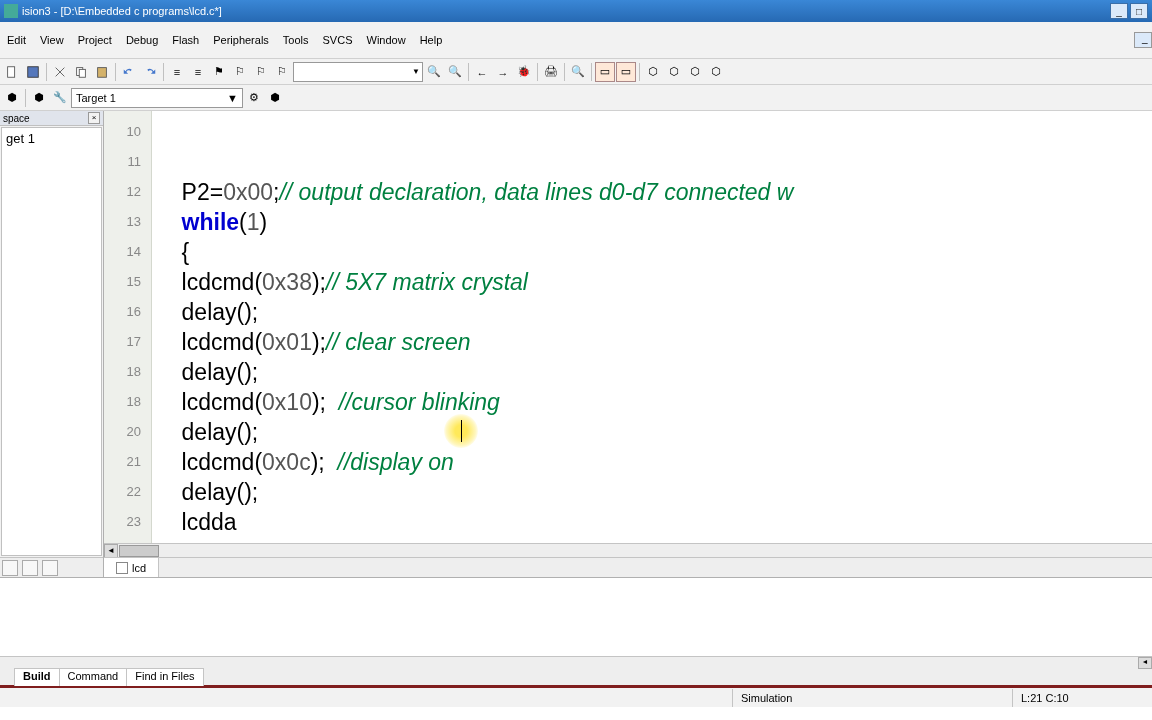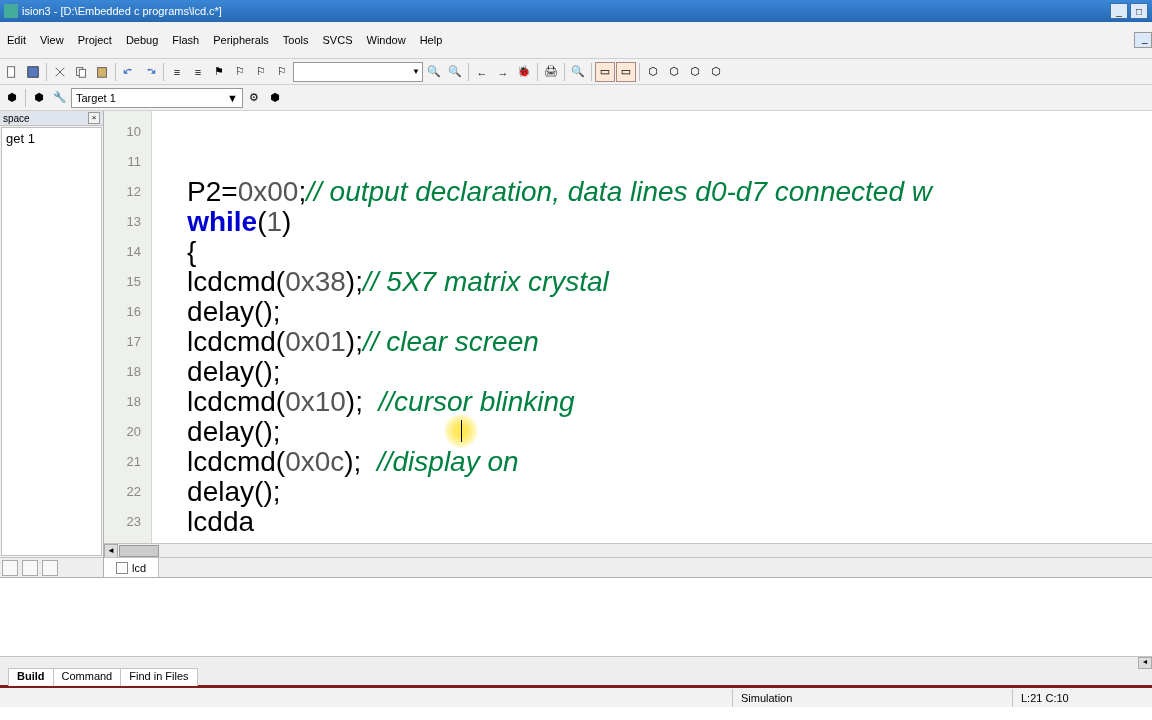--- a/index.html
+++ b/index.html
@@ -27,21 +27,21 @@
 .workspace { width: 104px; background: #f2f2f2; border-right: 1px solid #b0b0b0; display: flex; flex-direction: column; }
 .ws-title { background: #e0e4ec; font-size: 10px; padding: 1px 3px; border-bottom: 1px solid #c0c0c0; display: flex; justify-content: space-between; align-items: center; }
 .ws-title .x { width: 12px; height: 12px; background: #f2f2f2; border: 1px solid #999; font-size: 8px; text-align: center; line-height: 10px; cursor: pointer; }
 .ws-tree { flex: 1; background: #fff; border: 1px solid #c0c0c0; margin: 1px; font-size: 13px; padding: 2px; }
 .ws-node { padding: 1px 2px; }
 
 .editor { flex: 1; display: flex; flex-direction: column; background: #fff; position: relative; }
 .code-area { flex: 1; display: flex; overflow: hidden; }
 .gutter { width: 48px; background: #eef0eb; border-right: 1px solid #d4d8ce; font-family: Verdana, sans-serif; font-size: 13px; color: #888; text-align: right; padding-top: 6px; }
 .gutter div { height: 30px; padding-right: 10px; line-height: 30px; }
-.code { flex: 1; font-family: 'Courier New', monospace; font-size: 28px; padding-top: 6px; padding-left: 4px; line-height: 30px; white-space: pre; position: relative; }
+.code { flex: 1; font-family: 'Courier New', monospace; font-size: 23px; padding-top: 6px; padding-left: 4px; line-height: 30px; white-space: pre; position: relative; }
 .kw { color: #0000d0; font-weight: bold; }
 .num { color: #555; }
 .cmt { color: #008040; font-style: italic; }
 .text-cursor { position: absolute; width: 34px; height: 34px; background: radial-gradient(circle, #ffe95a 25%, #ffe95a66 60%, transparent 75%); top: 303px; left: 292px; border-radius: 50%; display: flex; align-items: center; justify-content: center; }
 .text-cursor::after { content: ""; width: 1px; height: 22px; background: #000; }
 
 .hscroll { height: 14px; background: #eee; border-top: 1px solid #c4c4c4; display: flex; align-items: center; }
 .hscroll .arrow-btn { width: 14px; height: 14px; background: #ddd; border: 1px solid #aaa; font-size: 8px; text-align: center; line-height: 12px; }
 .hscroll .track { flex: 1; height: 14px; background: #eee; }
 .hscroll .thumb { width: 40px; height: 12px; background: #ccc; border: 1px solid #999; margin-left: 1px; }
@@ -49,21 +49,21 @@
 .filetabs { height: 20px; background: #eee; border-top: 1px solid #c4c4c4; display: flex; font-size: 11px; }
 .filetabs .tab { padding: 1px 12px; border-right: 1px solid #c4c4c4; background: #fff; display: flex; align-items: center; gap: 4px; }
 .filetabs .fileicon { width: 12px; height: 12px; background: #fff; border: 1px solid #888; }
 
 .ws-bottom { height: 20px; background: #eee; border-top: 1px solid #c4c4c4; display: flex; align-items: center; gap: 4px; padding: 0 2px; }
 .ws-bottom .ico { width: 16px; height: 16px; border: 1px solid #aaa; background: #f7f7f7; }
 
 .output { height: 108px; background: #fff; border-top: 1px solid #b0b0b0; }
 .output-tabs { height: 18px; display: flex; font-size: 11px; background: #eee; }
 .output-tabs .otab { padding: 1px 8px; border-right: 1px solid #c4c4c4; border-top: 1px solid #c4c4c4; background: #fff; }
-.output-tabs .otab.first { border-left: 1px solid #c4c4c4; margin-left: 8px; }
+.output-tabs .otab.first { border-left: 1px solid #c4c4c4; margin-left: 14px; }
 .output-area { flex: 1; }
 .output-scroll { height: 12px; border-top: 1px solid #c4c4c4; background: #eee; display: flex; justify-content: flex-end; }
 .output-scroll .sb { width: 14px; height: 12px; border: 1px solid #aaa; background: #ddd; font-size: 7px; text-align: center; }
 
 .status { height: 22px; background: #f2f2f2; border-top: 3px solid #7f1d1d; display: flex; align-items: center; font-size: 11px; }
 .status .cell { border-left: 1px solid #c4c4c4; padding: 0 8px; height: 18px; line-height: 18px; }
 .status .spacer { flex: 1; }
 
 svg { width: 14px; height: 14px; }
 </style>

